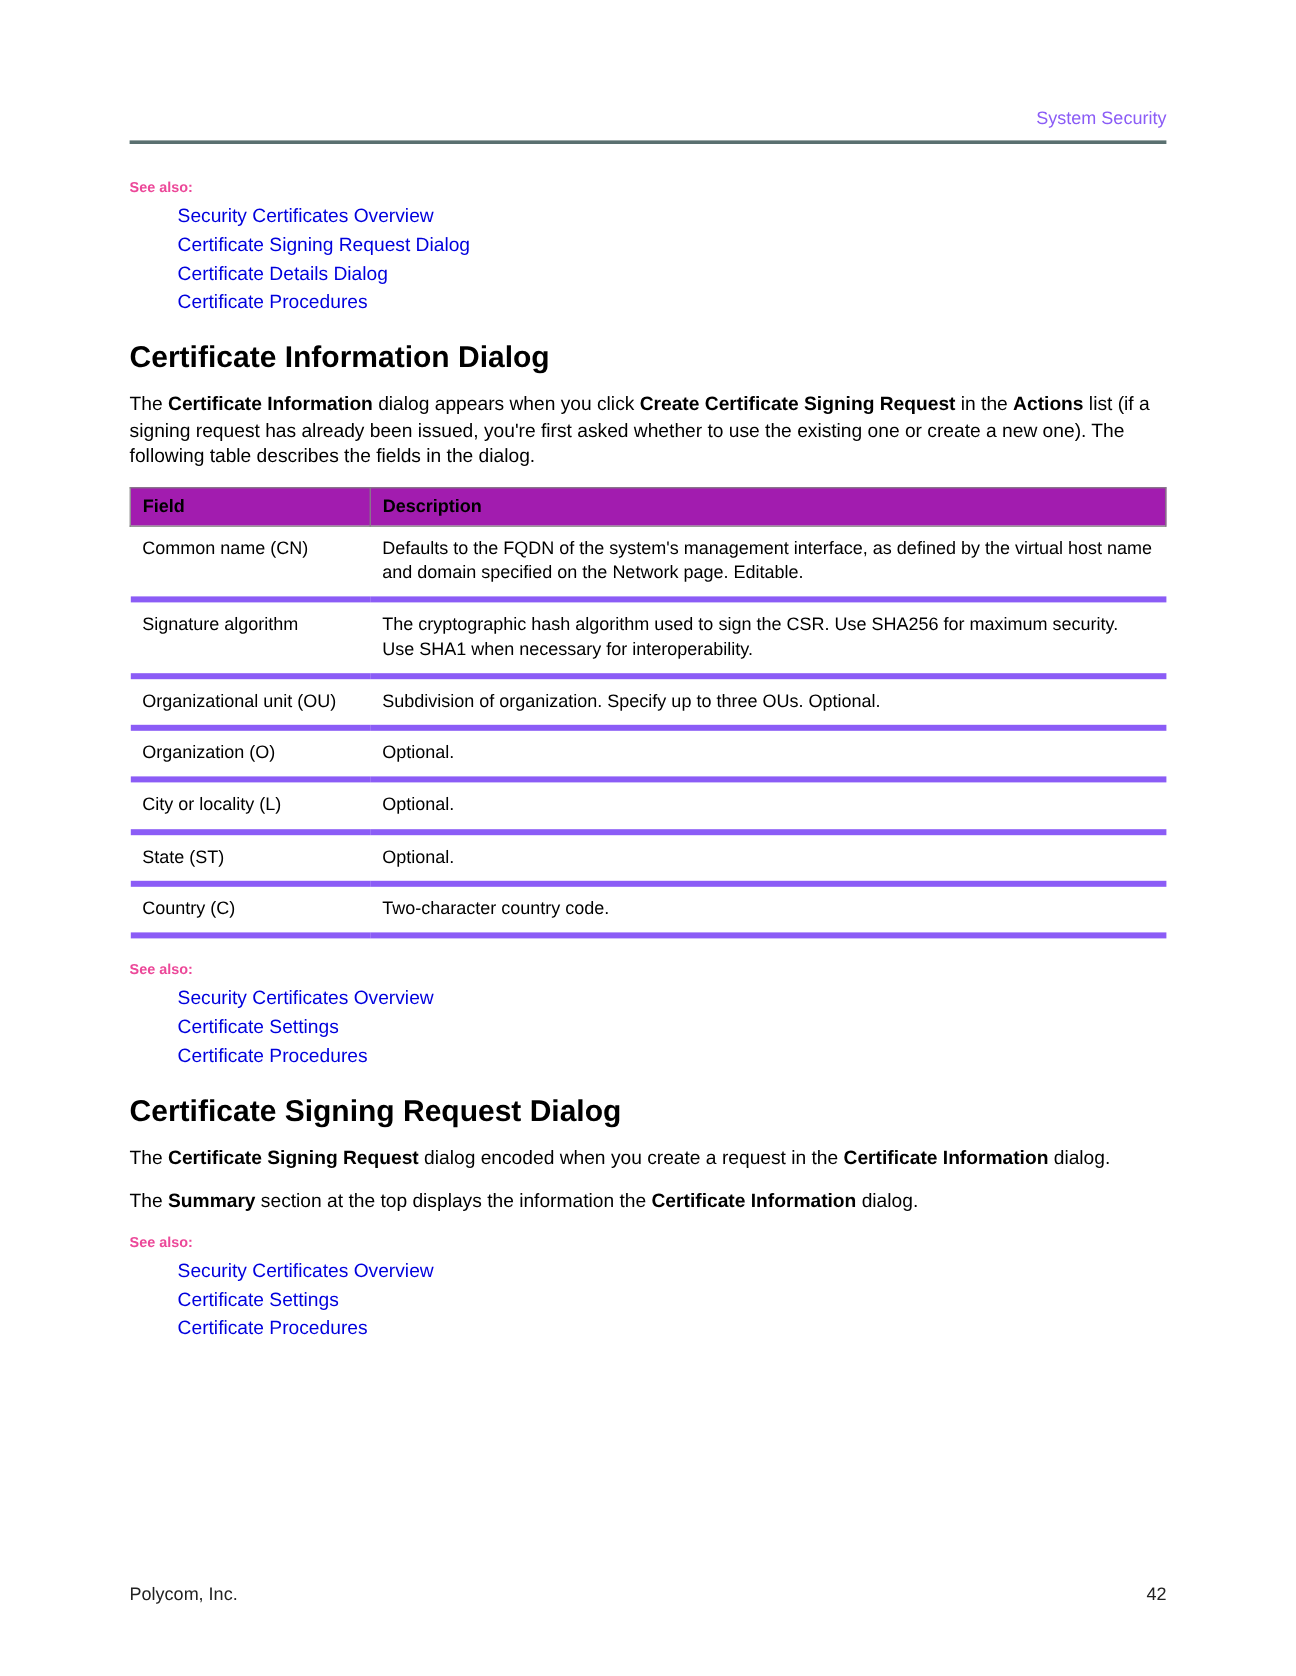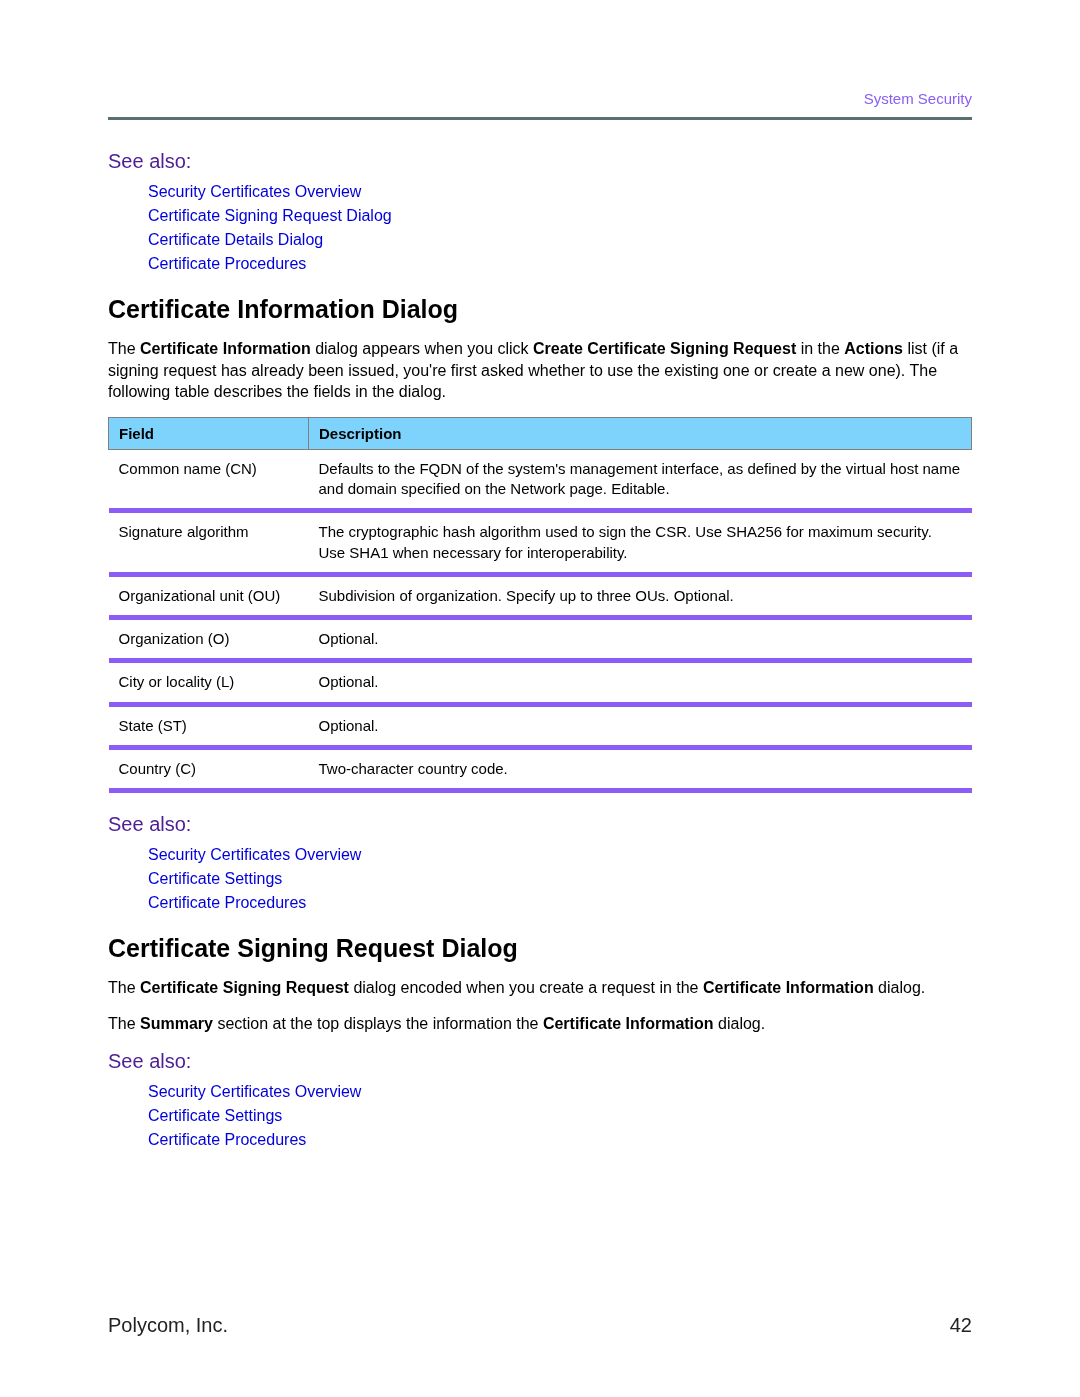--- a/index.html
+++ b/index.html
@@ -19,24 +19,25 @@
       font-size: 15px;
       color: #8b5cf6;
       margin-bottom: 10px;
     }
     .hr-line {
       border: none;
       border-top: 3px solid #5a7070;
       margin-bottom: 28px;
     }
     .body-text {
-      font-size: 20px;
+      font-size: 12px;
       line-height: 1.35;
-      color: #4c1d95;
+      color: #ec4899;
       margin-bottom: 6px;
+      font-weight: bold;
     }
     .see-also-list {
       margin: 8px 0 22px 40px;
     }
     .see-also-list li {
       list-style: none;
       margin: 6px 0;
     }
     .link {
       color: #0000dd;
@@ -55,21 +56,21 @@
       line-height: 1.35;
       margin-bottom: 14px;
     }
     .para .bold { font-weight: bold; }
     table.fields {
       width: 100%;
       border-collapse: collapse;
       margin: 12px 0 18px 0;
     }
     table.fields th {
-      background: #7dd3fc;
+      background: #a21caf;
       font-size: 15px;
       font-weight: bold;
       text-align: left;
       padding: 7px 10px;
       border: 1px solid #808080;
     }
     table.fields td {
       font-size: 15px;
       padding: 9px 10px;
       border-bottom: 5px solid #8b5cf6;
@@ -77,21 +78,21 @@
       line-height: 1.35;
     }
     table.fields td:first-child { width: 200px; }
     .footer {
       position: absolute;
       bottom: 60px;
       left: 108px;
       right: 108px;
       display: flex;
       justify-content: space-between;
-      font-size: 20px;
+      font-size: 15px;
       color: #222;
     }
   </style>
 </head>
 <body>
 
 <div class="page">
 
   <div class="header-right">System Security</div>
   <hr class="hr-line">

